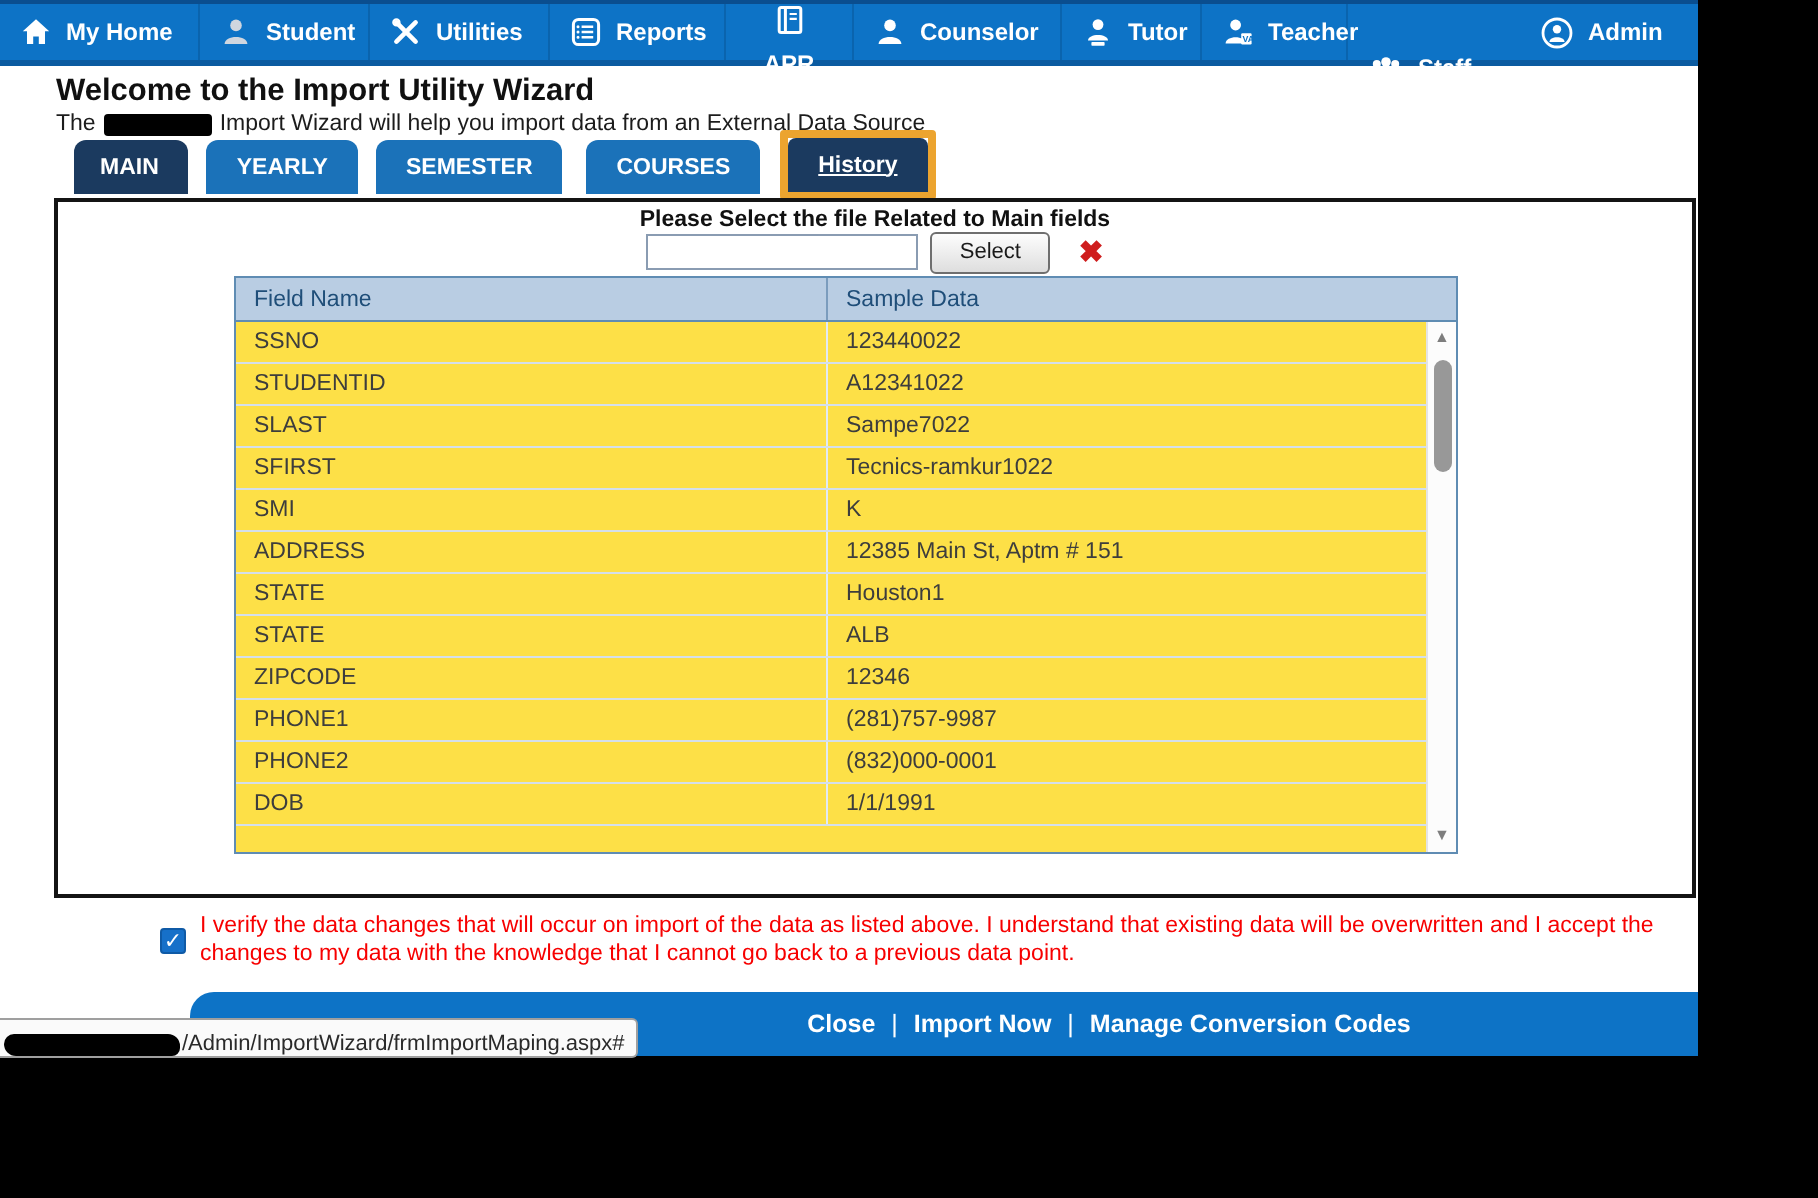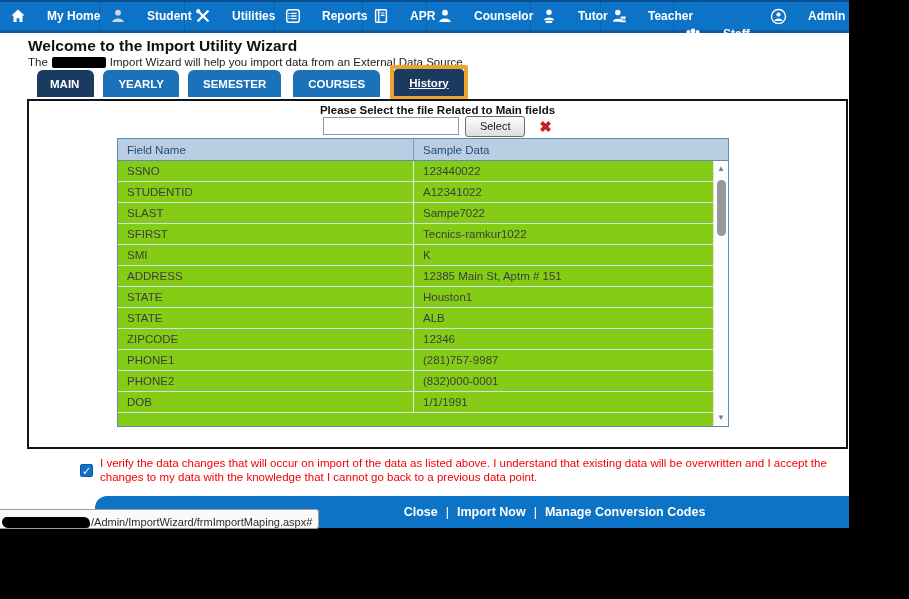--- a/index.html
+++ b/index.html
@@ -5,27 +5,27 @@
   * { margin:0; padding:0; box-sizing:border-box; }
   html,body { width:909px; height:599px; background:#000; overflow:hidden;
               font-family:"Liberation Sans", sans-serif; }
   .screen { position:relative; width:909px; height:599px; background:#000; }
   .page { position:absolute; left:0; top:0; width:849px; height:528px; background:#fff; }
 
   
   .nav { position:absolute; left:0; top:0; width:849px; height:33px;
          background:#0d73c6; border-top:2px solid #0a4e8f; border-bottom:3px solid #0b5ba1;
          display:flex; align-items:stretch; }
-  .nav-item { display:flex; align-items:center; gap:21px; padding:0 10px;
+  .nav-item { display:flex; align-items:center; gap:7px; padding:0 10px;
               border-right:1px solid #0a64ae; color:#fff; font-size:12px; font-weight:bold;
               white-space:nowrap; cursor:pointer; }
   .nav-item svg { flex:0 0 auto; }
   .nav-item:nth-child(1){width:100px;} .nav-item:nth-child(2){width:85px;}
   .nav-item:nth-child(3){width:90px;}  .nav-item:nth-child(4){width:88px;}
-  .nav-item:nth-child(5){width:64px;}  .nav-item:nth-child(6){width:104px;}
+  .nav-item:nth-child(5){width:64px;flex-direction:column;}  .nav-item:nth-child(6){width:104px;}
   .nav-item:nth-child(7){width:70px;}  .nav-item:nth-child(8){width:73px;}
   .nav-item:nth-child(9){width:86px;margin-top:32px;}  .nav-item:nth-child(10){width:85px; border-right:none;}
 
   
   .title { position:absolute; left:28px; top:37px; font-size:15.5px; font-weight:bold; color:#101010; }
   .subtitle { position:absolute; left:28px; top:56px; font-size:11.5px; color:#1c1c1c;
               display:flex; align-items:center; gap:4px; }
   .redact { display:inline-block; width:54px; height:11px; background:#000; border-radius:2px; }
 
   
@@ -48,21 +48,21 @@
               display:flex; align-items:center; justify-content:center; }
   .file-input { width:136px; height:18px; border:1px solid #8a9cb2; background:#fff;
                 font-size:11px; padding:0 3px; margin-right:6px; }
   .select-btn { width:60px; height:21px; border:1px solid #6f6f6f; border-radius:3px;
                 background:linear-gradient(#fdfdfd,#dedede); font-size:11px; color:#1a1a1a;
                 cursor:pointer; font-family:"Liberation Sans", sans-serif; }
   .red-x { margin-left:14px; color:#cf1d1d; font-size:15px; font-weight:bold; cursor:pointer; line-height:1; }
 
   
   .grid { position:absolute; left:88px; top:37px; width:612px; height:289px;
-          border:1px solid #5f8cb3; background:#84cc16; overflow:hidden; }
+          border:1px solid #5f8cb3; background:#fde047; overflow:hidden; }
   .grid-head { display:flex; height:22px; background:#b9cde3; border-bottom:1px solid #5f8cb3; }
   .gh-cell { font-size:11.5px; color:#1f4e79; display:flex; align-items:center; padding-left:9px; }
   .gh-cell.c1 { width:296px; border-right:1px solid #7b9cbd; }
   .gh-cell.c2 { flex:1; }
   .grid-row { display:flex; height:21px; border-bottom:1px solid #d4dfeb; }
   .g-cell { font-size:11.5px; color:#3d3d3d; display:flex; align-items:center; padding-left:9px;
             white-space:nowrap; overflow:hidden; }
   .g-cell.c1 { width:296px; border-right:1px solid #e2eaf3; }
   .g-cell.c2 { flex:1; padding-right:16px; }
   .vscroll { position:absolute; right:0; top:22px; width:15px; height:calc(100% - 22px);

